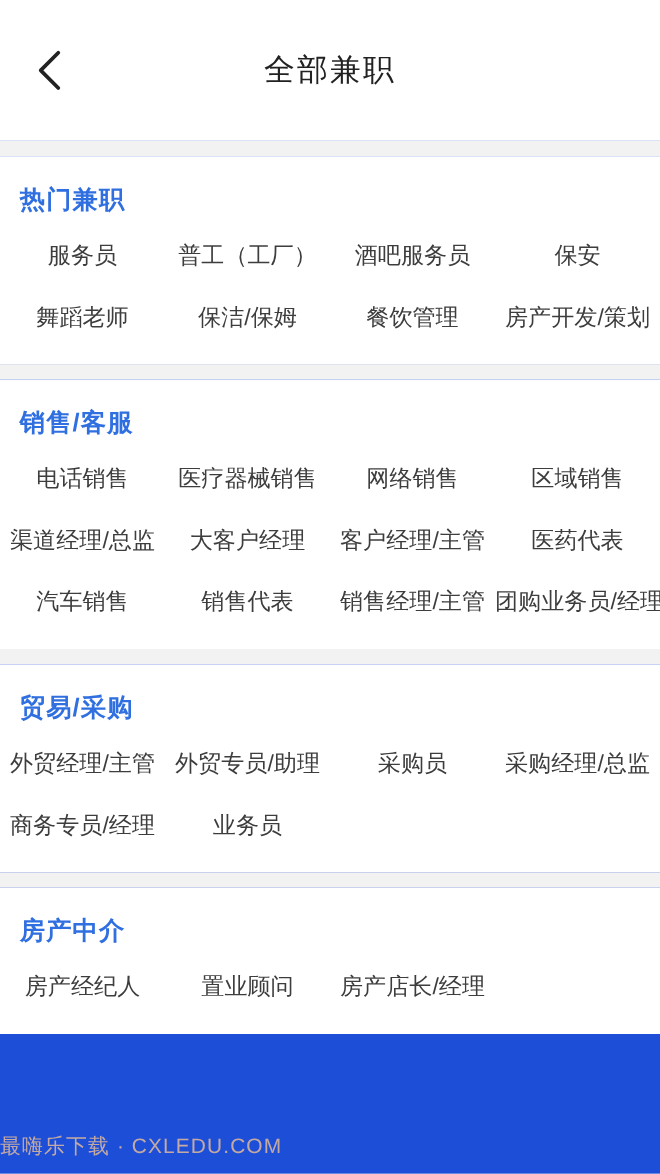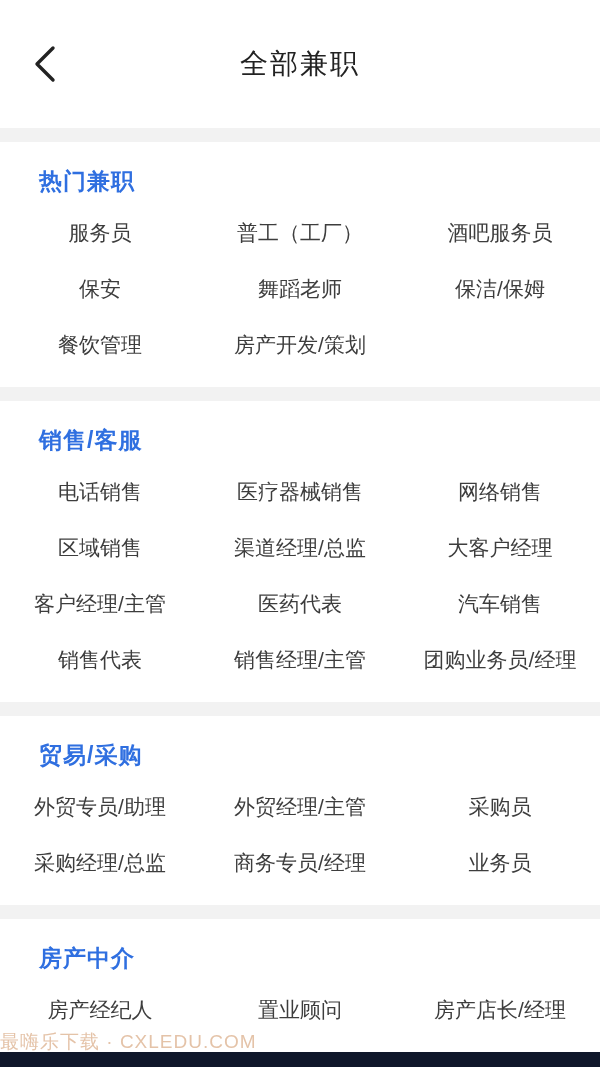--- a/index.html
+++ b/index.html
@@ -10,21 +10,21 @@
     width: 600px;
     height: 1067px;
     background: #ffffff;
     font-family: "Liberation Sans", sans-serif;
     overflow: hidden;
     position: relative;
   }
   .app {
     width: 600px;
     height: 1067px;
-    background: #0f172a;
+    background: #1d4ed8;
     position: relative;
     overflow: hidden;
   }
   
   .header {
     height: 128px;
     background: #ffffff;
     display: flex;
     align-items: center;
     position: relative;
@@ -59,25 +59,24 @@
   .section {
     background: #ffffff;
     padding: 0 0 14px 0;
   }
   .section-title {
     color: #2f6fe0;
     font-size: 23px;
     font-weight: bold;
     padding: 24px 18px 8px 18px;
     letter-spacing: 1px;
-    margin-left: 21px;
   }
   .grid {
     display: grid;
-    grid-template-columns: repeat(3, 1fr);
+    grid-template-columns: repeat(4, 1fr);
     row-gap: 0px;
   }
   .grid-item {
     height: 56px;
     line-height: 56px;
     text-align: center;
     font-size: 21px;
     color: #3d3d3d;
     white-space: nowrap;
     overflow: hidden;
@@ -147,22 +146,22 @@
       <div class="grid-item">销售经理/主管</div>
       <div class="grid-item">团购业务员/经理</div>
     </div>
   </div>
 
   <div class="divider"></div>
 
   <div class="section">
     <div class="section-title">贸易/采购</div>
     <div class="grid">
+      <div class="grid-item">外贸经理/主管</div>
       <div class="grid-item">外贸专员/助理</div>
-      <div class="grid-item">外贸经理/主管</div>
       <div class="grid-item">采购员</div>
       <div class="grid-item">采购经理/总监</div>
       <div class="grid-item">商务专员/经理</div>
       <div class="grid-item">业务员</div>
     </div>
   </div>
 
   <div class="divider"></div>
 
   <div class="section">

